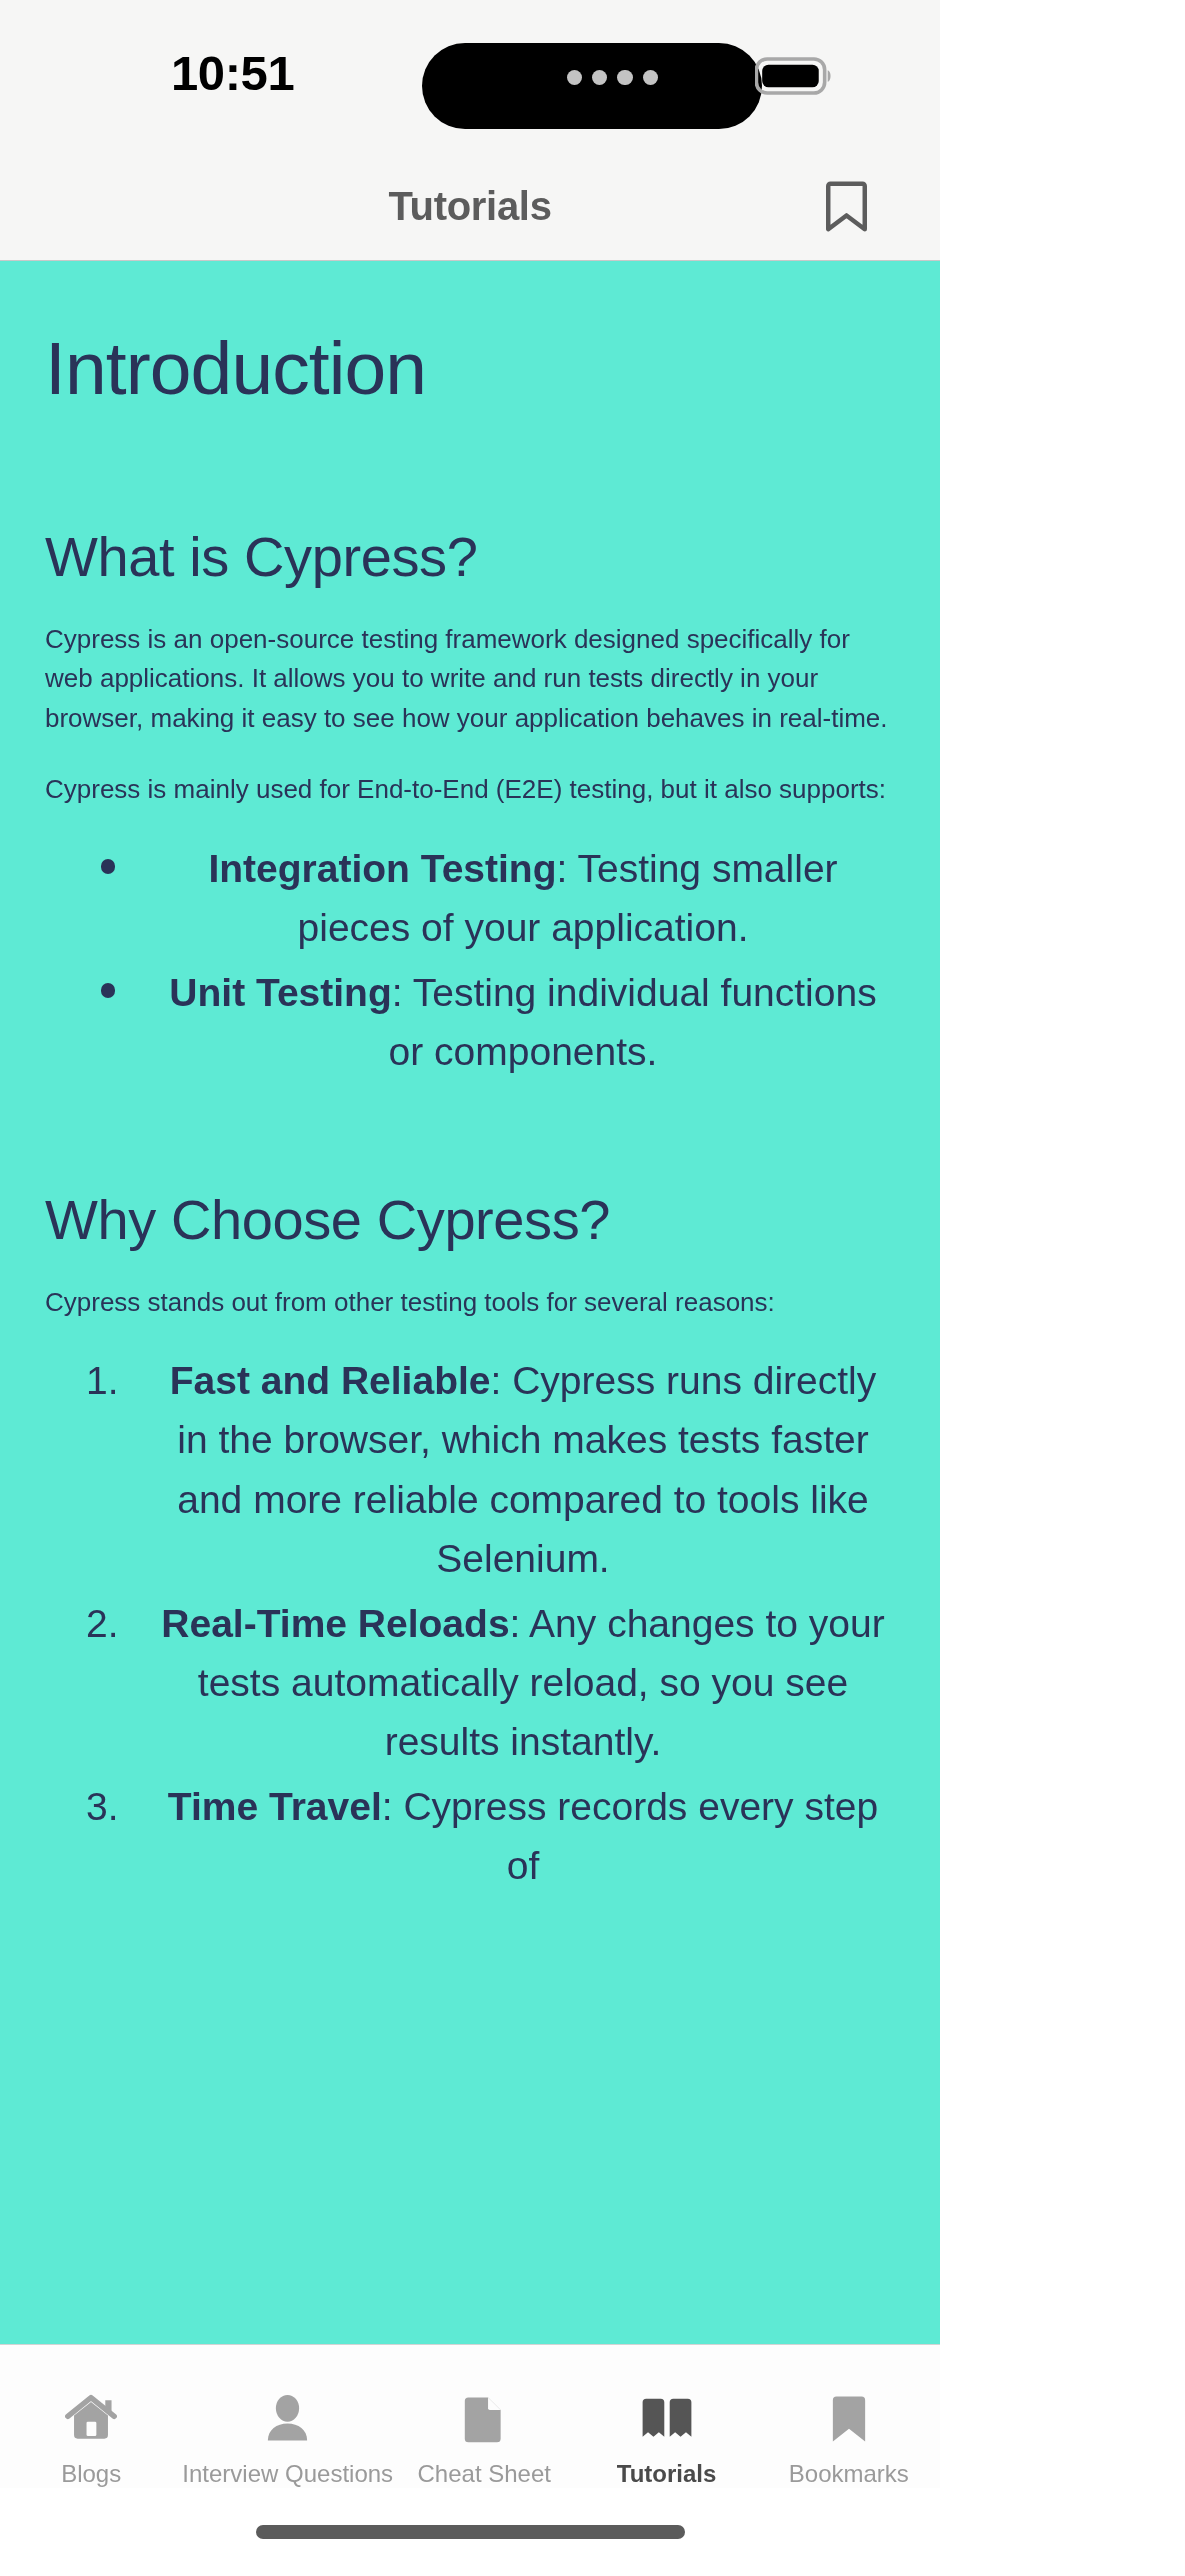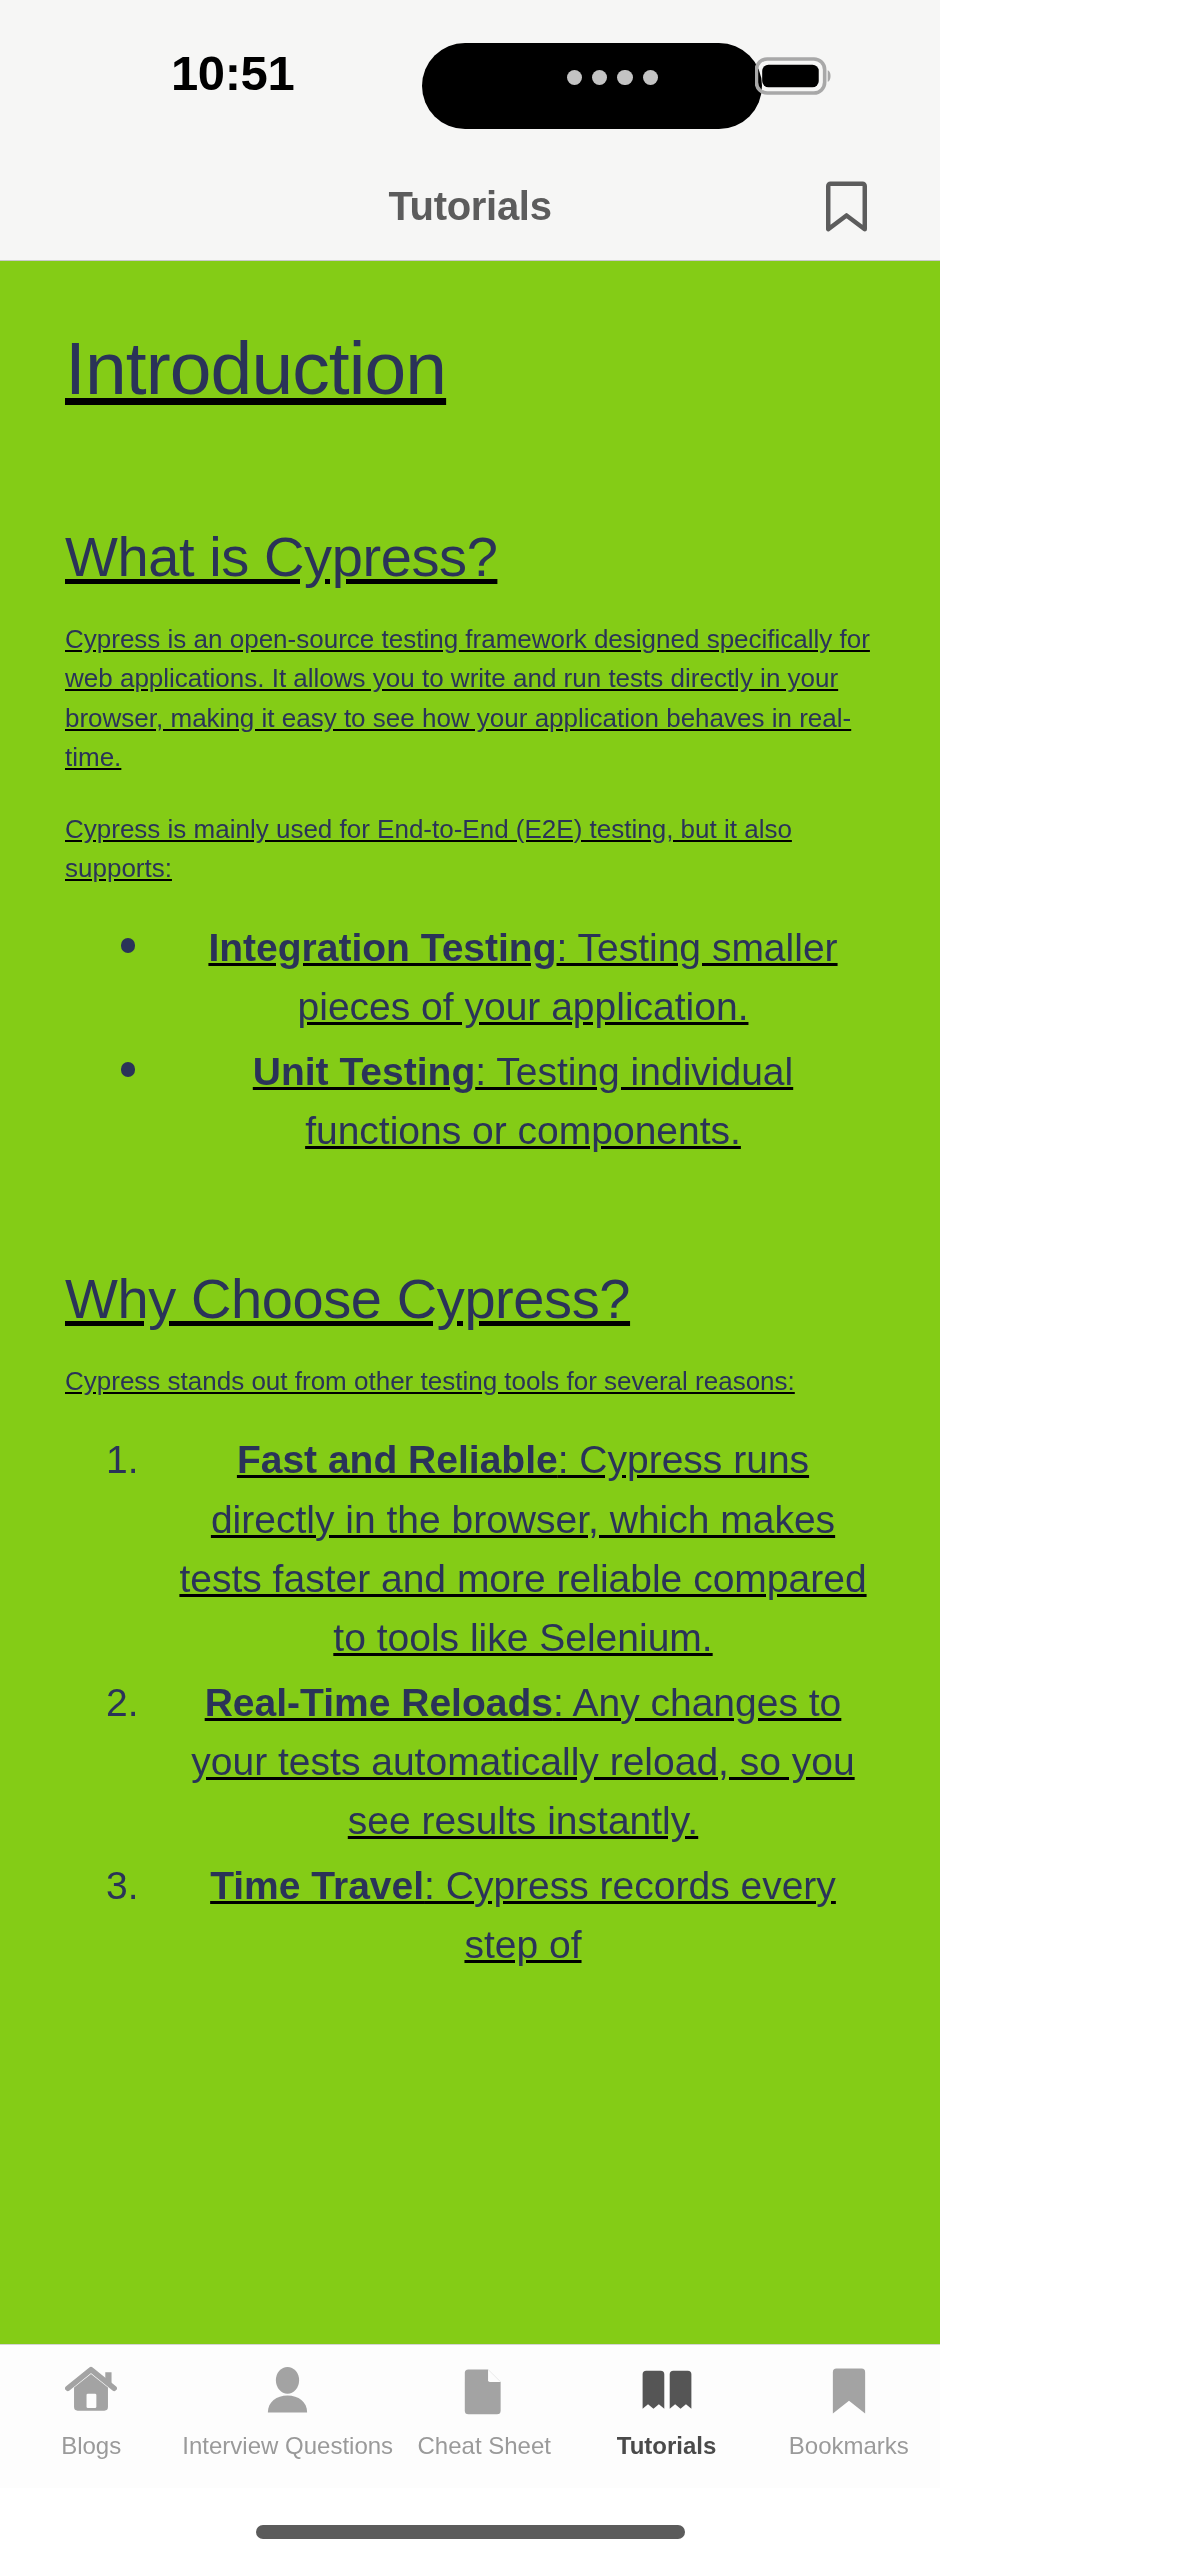--- a/index.html
+++ b/index.html
@@ -74,23 +74,22 @@
     width:56px; height:66px;
     display:flex; align-items:center; justify-content:center;
     cursor:pointer;
   }
 
   
   .content {
     flex:1 1 auto;
     position:relative;
     overflow:hidden;
-    background:#84cc16;
-    padding:0 65px;
-    text-decoration:underline;
+    background:#5eead4;
+    padding:0 45px;
   }
   .doc-title {
     font-size:75px;
     font-weight:400;
     color:#2a3358;
     letter-spacing:-0.9px;
     margin-top:70px;
     line-height:1.0;
   }
   h2.section {
@@ -151,21 +150,21 @@
   }
   .lead { font-weight:700; }
 
   
   .tabbar {
     flex:0 0 auto;
     height:144px;
     background:#fdfdfd;
     border-top:1.8px solid #d4d4d4;
     display:flex;
-    align-items:flex-start;
+    align-items:flex-end;
     padding-top:18px;
   }
   .tab {
     flex:1 1 0;
     display:flex; flex-direction:column;
     align-items:center; gap:12.6px;
     cursor:pointer;
   }
   .tab-icon {
     height:56px;

